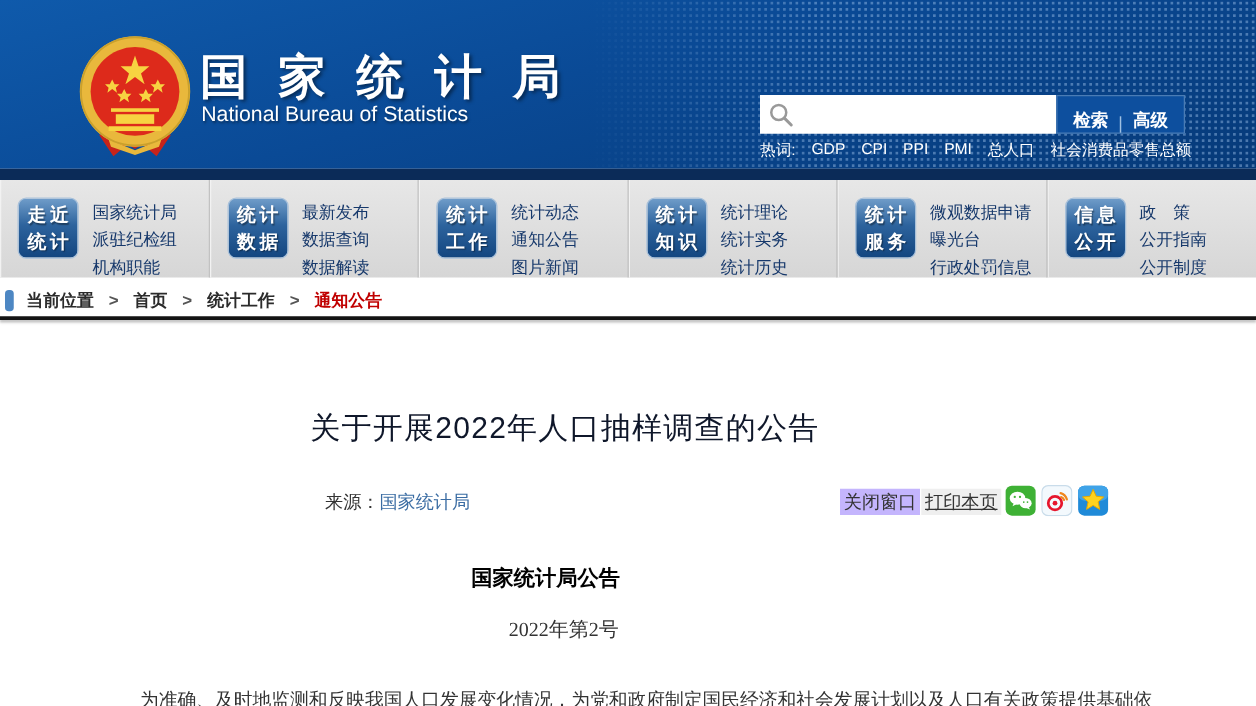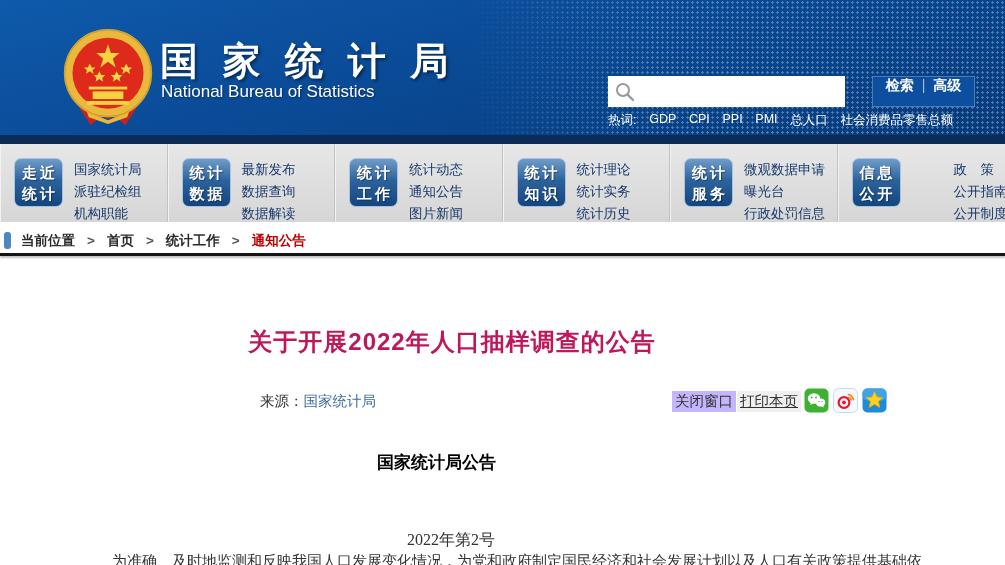--- a/index.html
+++ b/index.html
@@ -18,36 +18,36 @@
   .logo-wrap { position:absolute; left:60px; top:27px; width:96px; height:100px; cursor:pointer; }
   .site-title { position:absolute; left:160px; top:36px; color:#ffffff; font-size:38px; font-weight:bold;
                 letter-spacing:7px; text-shadow:2px 2px 3px rgba(0,0,0,0.45); white-space:nowrap; }
   .site-subtitle { position:absolute; left:161px; top:82px; color:#ffffff; font-size:17px;
                    text-shadow:1px 1px 2px rgba(0,0,0,0.4); white-space:nowrap; }
 
   .search-box { position:absolute; left:608px; top:76px; width:237px; height:31px; background:#ffffff;
                 display:flex; align-items:center; }
   .search-box svg { margin-left:6px; }
   .search-input { border:none; outline:none; flex:1; height:27px; font-size:14px; background:transparent; padding:0 4px; }
-  .search-btn { position:absolute; left:872px; top:76px; width:103px; height:31px;
+  .search-btn { position:absolute; left:845px; top:76px; width:103px; height:31px;
                 background:#0d4f9e; border:1px solid #4a7cb5; color:#ffffff; font-weight:bold; font-size:14px;
-                display:flex; align-items:flex-start; justify-content:center; gap:8px; cursor:pointer; }
+                display:flex; align-items:flex-end; justify-content:center; gap:8px; cursor:pointer; }
   .search-btn .divider { color:#9fc0e2; font-weight:normal; }
   .hotwords { position:absolute; left:608px; top:112px; width:345px; display:flex; gap:0;
               justify-content:space-between; color:#ffffff; font-size:12.5px; white-space:nowrap; }
   .hotwords span { cursor:pointer; }
   .hotwords .hw-label { cursor:default; }
 
   
   .nav-strip { position:absolute; left:0; top:135px; width:1005px; height:9px; background:#0b2b58; }
   .nav { position:absolute; left:0; top:144px; width:1005px; height:78px;
          background:linear-gradient(to bottom,#e7e7e7,#d6d6d6); display:flex; }
   .nav-section { width:167.5px; height:78px; display:flex; align-items:flex-start; padding:14px 0 0 14px;
                  border-right:1px solid #c2c2c2; box-shadow:1px 0 0 #f2f2f2 inset; }
-  .nav-section:last-child { border-right:none;gap:42px; }
+  .nav-section:last-child { border-right:none; }
   .nav-badge { width:49px; height:49px; border-radius:7px; flex:none; cursor:pointer;
                background:linear-gradient(to bottom,#6f9cc9 0%,#2d639d 45%,#134680 100%);
                border:1px solid #a9c1da; color:#ffffff; font-weight:bold; font-size:15px;
                display:flex; flex-direction:column; align-items:center; justify-content:center;
                line-height:21px; letter-spacing:3px; text-indent:3px;
                text-shadow:1px 1px 1px rgba(0,0,0,0.4); }
   .nav-links { margin-left:11px; padding-top:1px; }
   .nav-links div { font-size:13.5px; color:#16386b; line-height:22px; cursor:pointer; white-space:nowrap; }
 
   
@@ -55,35 +55,35 @@
                 display:flex; align-items:center; font-size:13.5px; font-weight:bold; color:#2b2b2b; }
   .crumb-capsule { width:7px; height:17px; background:#4d87c3; border-radius:3px; margin:0 10px 0 4px; }
   .breadcrumb .sep { color:#555; margin:0 12px; font-weight:bold; }
   .breadcrumb .crumb-link { cursor:pointer; }
   .crumb-current { color:#c00000; cursor:pointer; }
   .black-rule { position:absolute; left:0; top:253px; width:1005px; height:3px; background:#141414;
                 box-shadow:0 2px 2px rgba(0,0,0,0.25); }
 
   
   .article-title { position:absolute; left:0; top:326px; width:904px; text-align:center;
-                   color:#be185d; font-size:24px; font-weight:bold; letter-spacing:1px; }
+                   color:#0f172a; font-size:24px; font-weight:normal; letter-spacing:1px; }
   .meta-row { position:absolute; left:0; top:388px; width:1005px; height:26px;
               font-family:"Liberation Serif","DejaVu Serif",serif; font-size:14.5px; color:#333;text-align:right; }
   .meta-source { position:absolute; left:260px; top:4px; }
   .meta-source .src-link { color:#3a6ca3; cursor:pointer; }
   .meta-time { position:absolute; left:425px; top:4px; }
   .meta-close { position:absolute; left:672px; top:3px; background:#c4b5fd; padding:1px 3px; cursor:pointer; }
   .meta-print { position:absolute; left:737px; top:3px; background:#efefef; padding:1px 3px; cursor:pointer;text-decoration:underline; }
   .share-icon { position:absolute; top:0; width:25px; height:25px; cursor:pointer; }
   .share-wechat { left:804px; } .share-weibo { left:833px; } .share-qzone { left:862px; }
 
   .article-heading { position:absolute; left:0; top:451px; width:873px; text-align:center;
                      font-family:"Liberation Serif","DejaVu Serif",serif; font-weight:bold;
                      font-size:17px; color:#000000; }
-  .article-docno { position:absolute; left:0; top:530px; width:902px; text-align:center;
+  .article-docno { position:absolute; left:0; top:494px; width:902px; text-align:center;
                    font-family:"Liberation Serif","DejaVu Serif",serif; font-size:16px; color:#333; }
   .article-para { position:absolute; left:82px; top:546px; width:843px;
                   font-family:"Liberation Serif","DejaVu Serif",serif; font-size:15px; color:#333;
                   line-height:30px; text-indent:2em; }
 </style>
 </head>
 <body>
 
 <div class="page">
 

